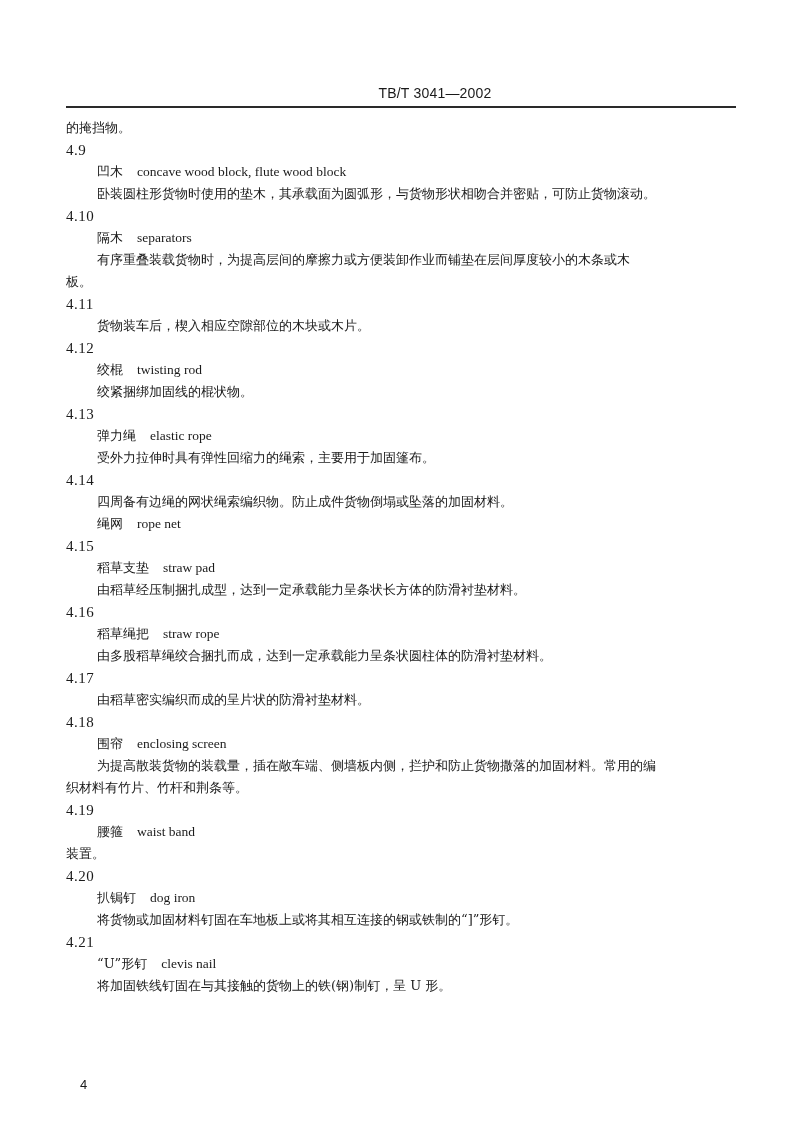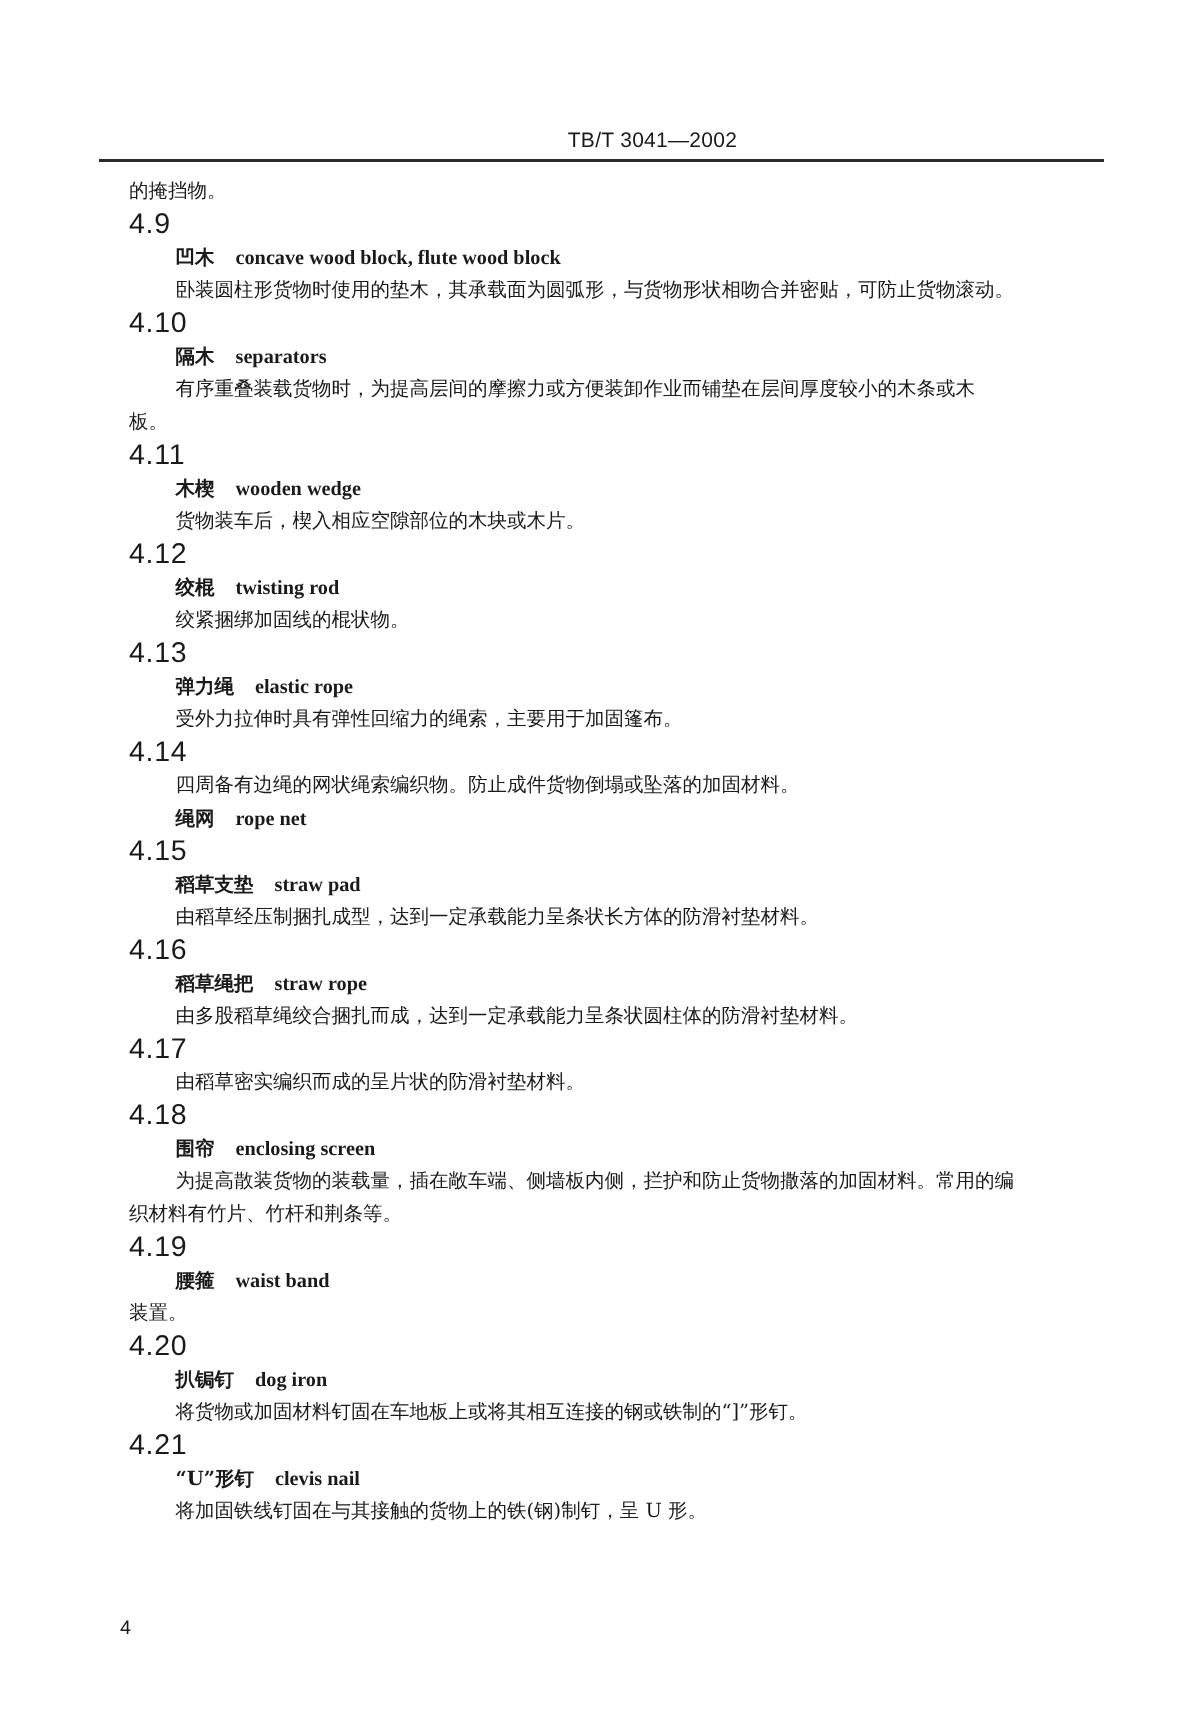--- a/index.html
+++ b/index.html
@@ -15,26 +15,26 @@
     font-weight: normal; font-size: 14px; letter-spacing: 0.2px; margin-left: 35px;
   }
   .rule {
     position: absolute; top: 106px; left: 66px; width: 670px;
     height: 2px; background: #2a2a2a;
   }
   .content {
     position: absolute; top: 117px; left: 66px; width: 670px;
     font-size: 13px;
   }
-  .line { height: 22px; line-height: 22px; white-space: nowrap; margin-left: 20px; }
+  .line { height: 22px; line-height: 22px; white-space: nowrap; }
   .num {
-    font-family: Liberation Sans, sans-serif;
-    font-size: 19px; letter-spacing: 0.5px;
+    font-family: Liberation Serif, serif;
+    font-size: 15px; letter-spacing: 0.5px;
   }
-  .term { padding-left: 31px; font-weight: bold; }
+  .term { padding-left: 31px; font-weight: normal; }
   .term .en { font-family: "Liberation Serif", serif; font-size: 13.5px; margin-left: 14px; }
   .def { padding-left: 31px; }
   .footer {
     position: absolute; top: 1077px; left: 80px;
     font-family: "Liberation Sans", sans-serif; font-size: 13px;
   }
 </style>
 </head>
 <body>
 
@@ -49,21 +49,20 @@
       <div class="line def">卧装圆柱形货物时使用的垫木，其承载面为圆弧形，与货物形状相吻合并密贴，可防止货物滚动。</div>
     </div>
     <div>
       <div class="line num">4.10</div>
       <div class="line term"><span>隔木</span><span class="en">separators</span></div>
       <div class="line def">有序重叠装载货物时，为提高层间的摩擦力或方便装卸作业而铺垫在层间厚度较小的木条或木</div>
       <div class="line">板。</div>
     </div>
     <div>
       <div class="line num">4.11</div>
-      <div class="line term"><span>木楔</span><span class="en">wooden wedge</span></div>
       <div class="line def">货物装车后，楔入相应空隙部位的木块或木片。</div>
     </div>
     <div>
       <div class="line num">4.12</div>
       <div class="line term"><span>绞棍</span><span class="en">twisting rod</span></div>
       <div class="line def">绞紧捆绑加固线的棍状物。</div>
     </div>
     <div>
       <div class="line num">4.13</div>
       <div class="line term"><span>弹力绳</span><span class="en">elastic rope</span></div>

